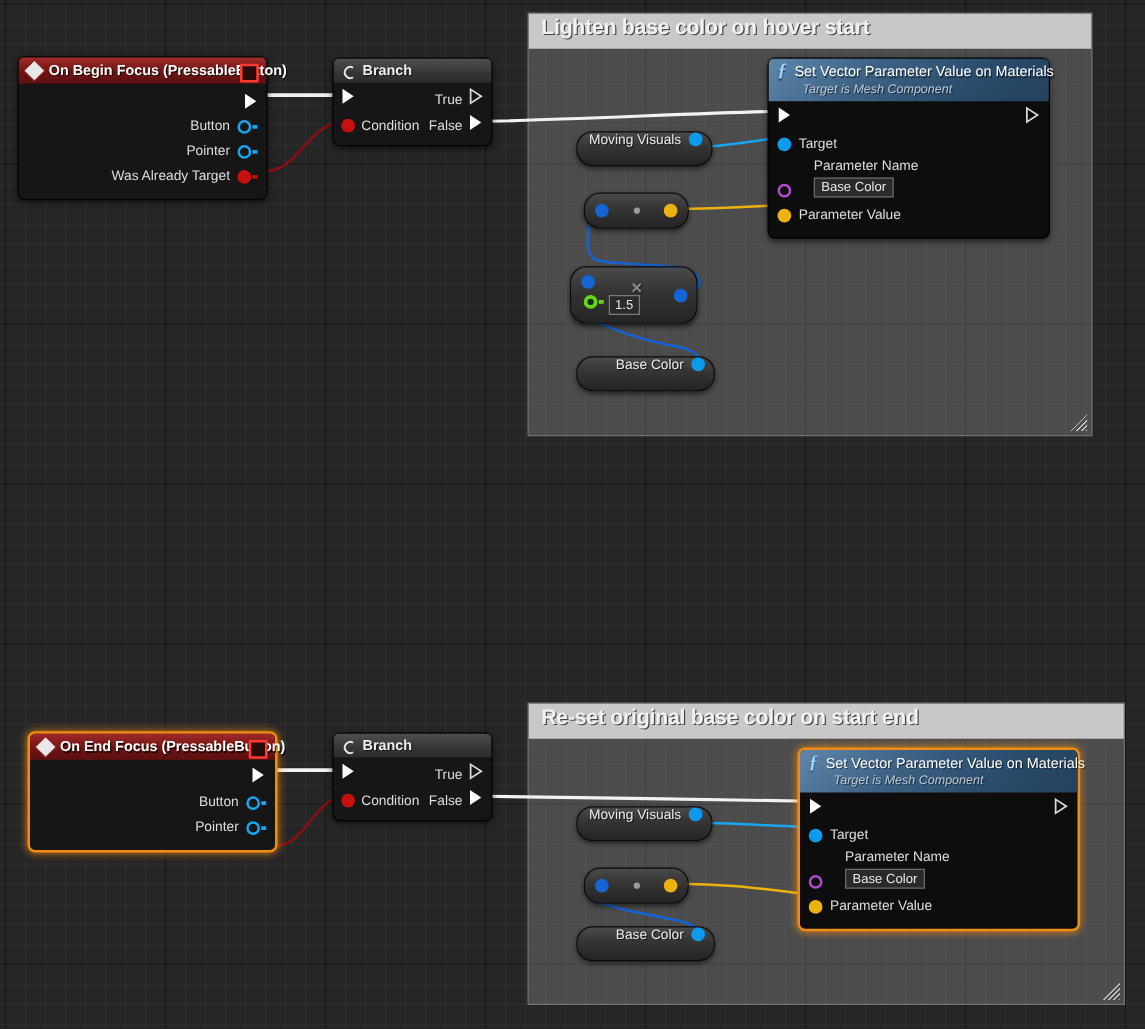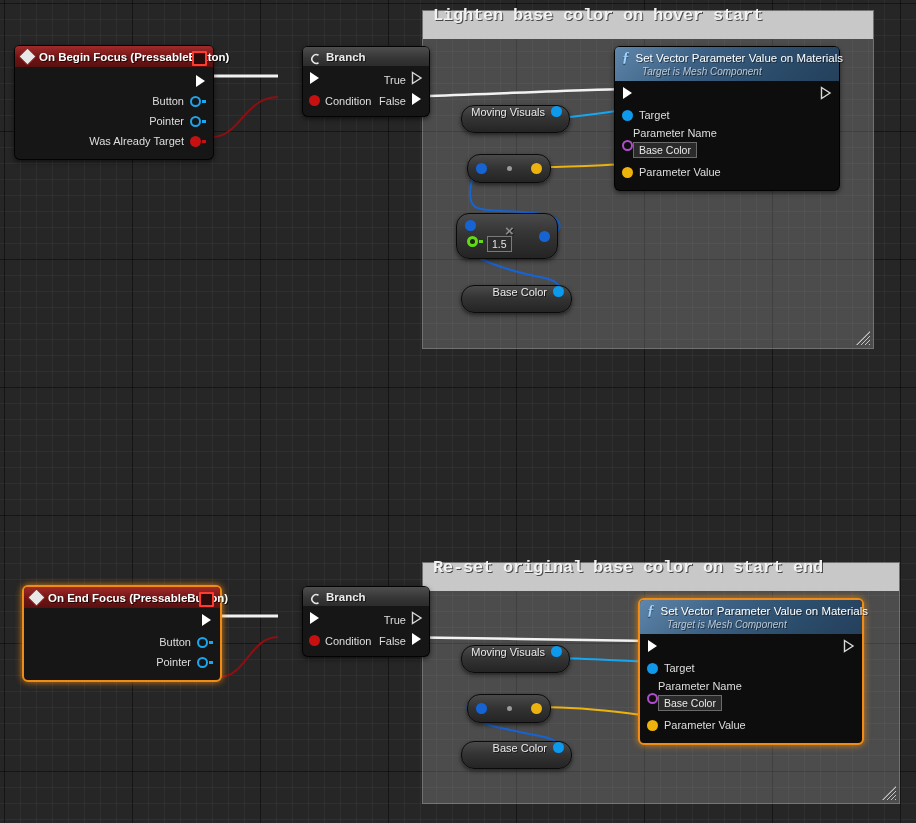--- a/index.html
+++ b/index.html
@@ -26,24 +26,23 @@
   .comment {
     position: absolute;
     box-sizing: border-box;
     background: rgba(150,150,150,0.34);
     border: 1px solid rgba(200,200,200,0.30);
   }
   .comment-header {
     height: 28px;
     background: #c8c8c8;
     display: flex;
-    align-items: flex-end;
-    padding: 14px 10px;
+    align-items: flex-start;
+    padding: 1px 10px;
     box-sizing: border-box;
-    font-family: Liberation Mono, monospace;
   }
   .comment-title {
     font-size: 17px;
     font-weight: bold;
     color: #f2f2f2;
     text-shadow: 1px 1px 0 rgba(0,0,0,0.65);
     white-space: nowrap;
     letter-spacing: -0.2px;
   }
   .comment-grip {
@@ -140,21 +139,21 @@
     border: 3px solid #63d817; box-sizing: border-box; background: #1a2a10;
   }
   .pin-nub {
     width: 4px; height: 3px; flex: none; margin-left: 1px;
   }
   .pin-nub.blue { background: #17a6f0; }
   .pin-nub.red { background: #c81010; }
   .pin-nub.green { background: #63d817; }
 
   
-  .node-gray { width: 128px; background: #161616; border-radius: 6px; margin-left: 36px; }
+  .node-gray { width: 128px; background: #161616; border-radius: 6px; }
   .gray-header {
     height: 19px; display: flex; align-items: center; padding: 0 6px;
     background: linear-gradient(to bottom, #4e4e4e 0%, #353535 60%, #2c2c2c 100%);
     border-radius: 4px 4px 0 0;
   }
   .gray-title { font-size: 11.5px; font-weight: bold; color: #ececec; text-shadow: 1px 1px 0 rgba(0,0,0,0.6); }
   .branch-icon {
     width: 12px; height: 12px; margin-right: 5px; flex: none;
     position: relative;
   }
@@ -175,21 +174,21 @@
     font-family: "Liberation Serif", serif;
     font-style: italic; font-weight: bold;
     font-size: 15px; color: #9fd4ff; line-height: 1;
     text-shadow: 0 1px 1px rgba(0,0,0,0.6);
   }
   .fn-title { font-size: 11.5px; font-weight: normal; color: #ffffff; text-shadow: 1px 1px 0 rgba(0,0,0,0.5); white-space: nowrap; }
   .fn-sub { font-size: 10px; font-style: italic; color: #b9c6d2; margin-left: 20px; margin-top: 1px; text-shadow: 1px 1px 0 rgba(0,0,0,0.5); }
   .fn-body { padding: 3px 0 8px 0; position: relative; }
   .fn-exec-row { display: flex; align-items: center; justify-content: space-between; height: 21px; padding: 0 7px; }
   .fn-pin-row { display: flex; align-items: center; gap: 6px; height: 20px; padding-left: 7px; }
-  .fn-param-block { padding-left: 7px; display: flex; align-items: flex-start; gap: 0; padding-top: 2px; }
+  .fn-param-block { padding-left: 7px; display: flex; align-items: flex-end; gap: 18px; padding-top: 2px; }
   .fn-param-texts { display: flex; flex-direction: column; }
   .param-label { font-size: 11px; color: #dedede; line-height: 13px; }
   .param-value-box {
     margin-top: 2px;
     background: #2a2a2a;
     border: 1px solid #6a6a6a;
     color: #e8e8e8;
     font-size: 10.5px;
     padding: 1px 5px;
     align-self: flex-start;

